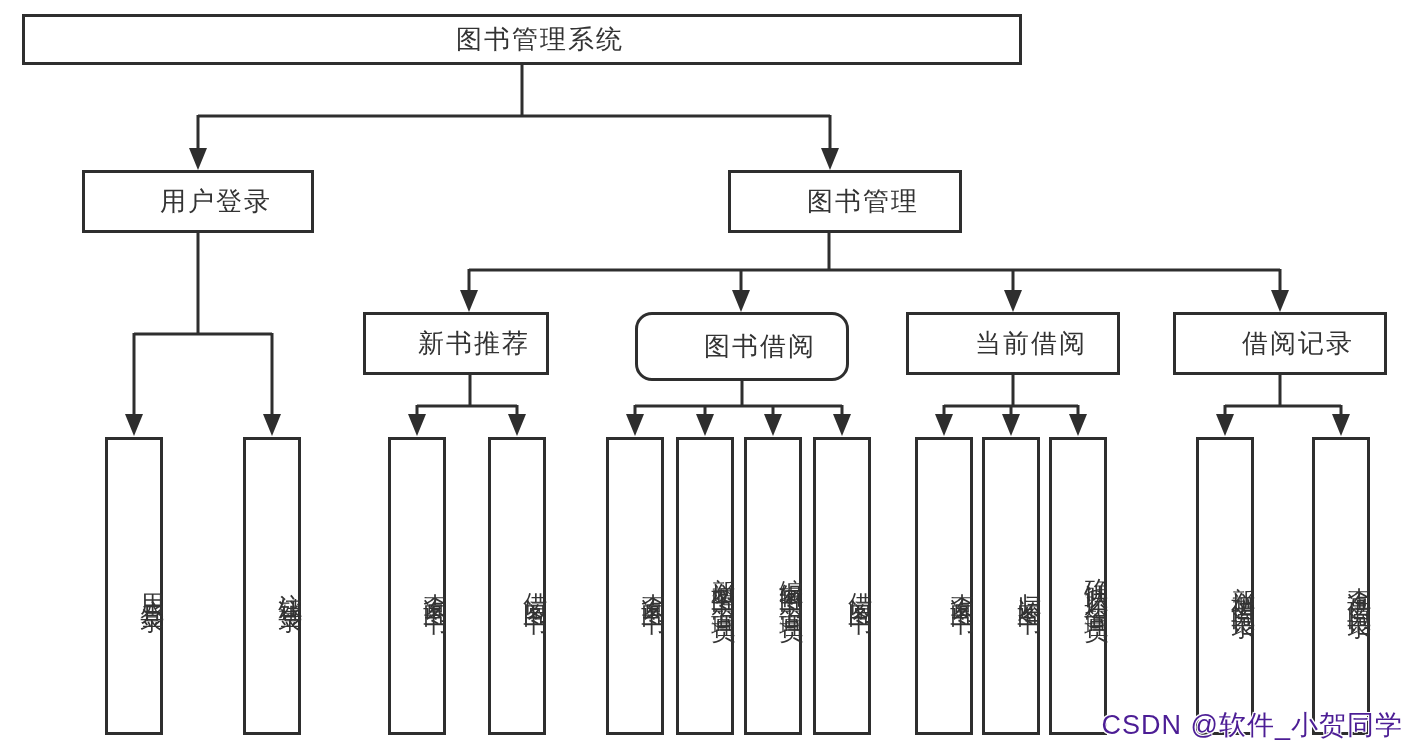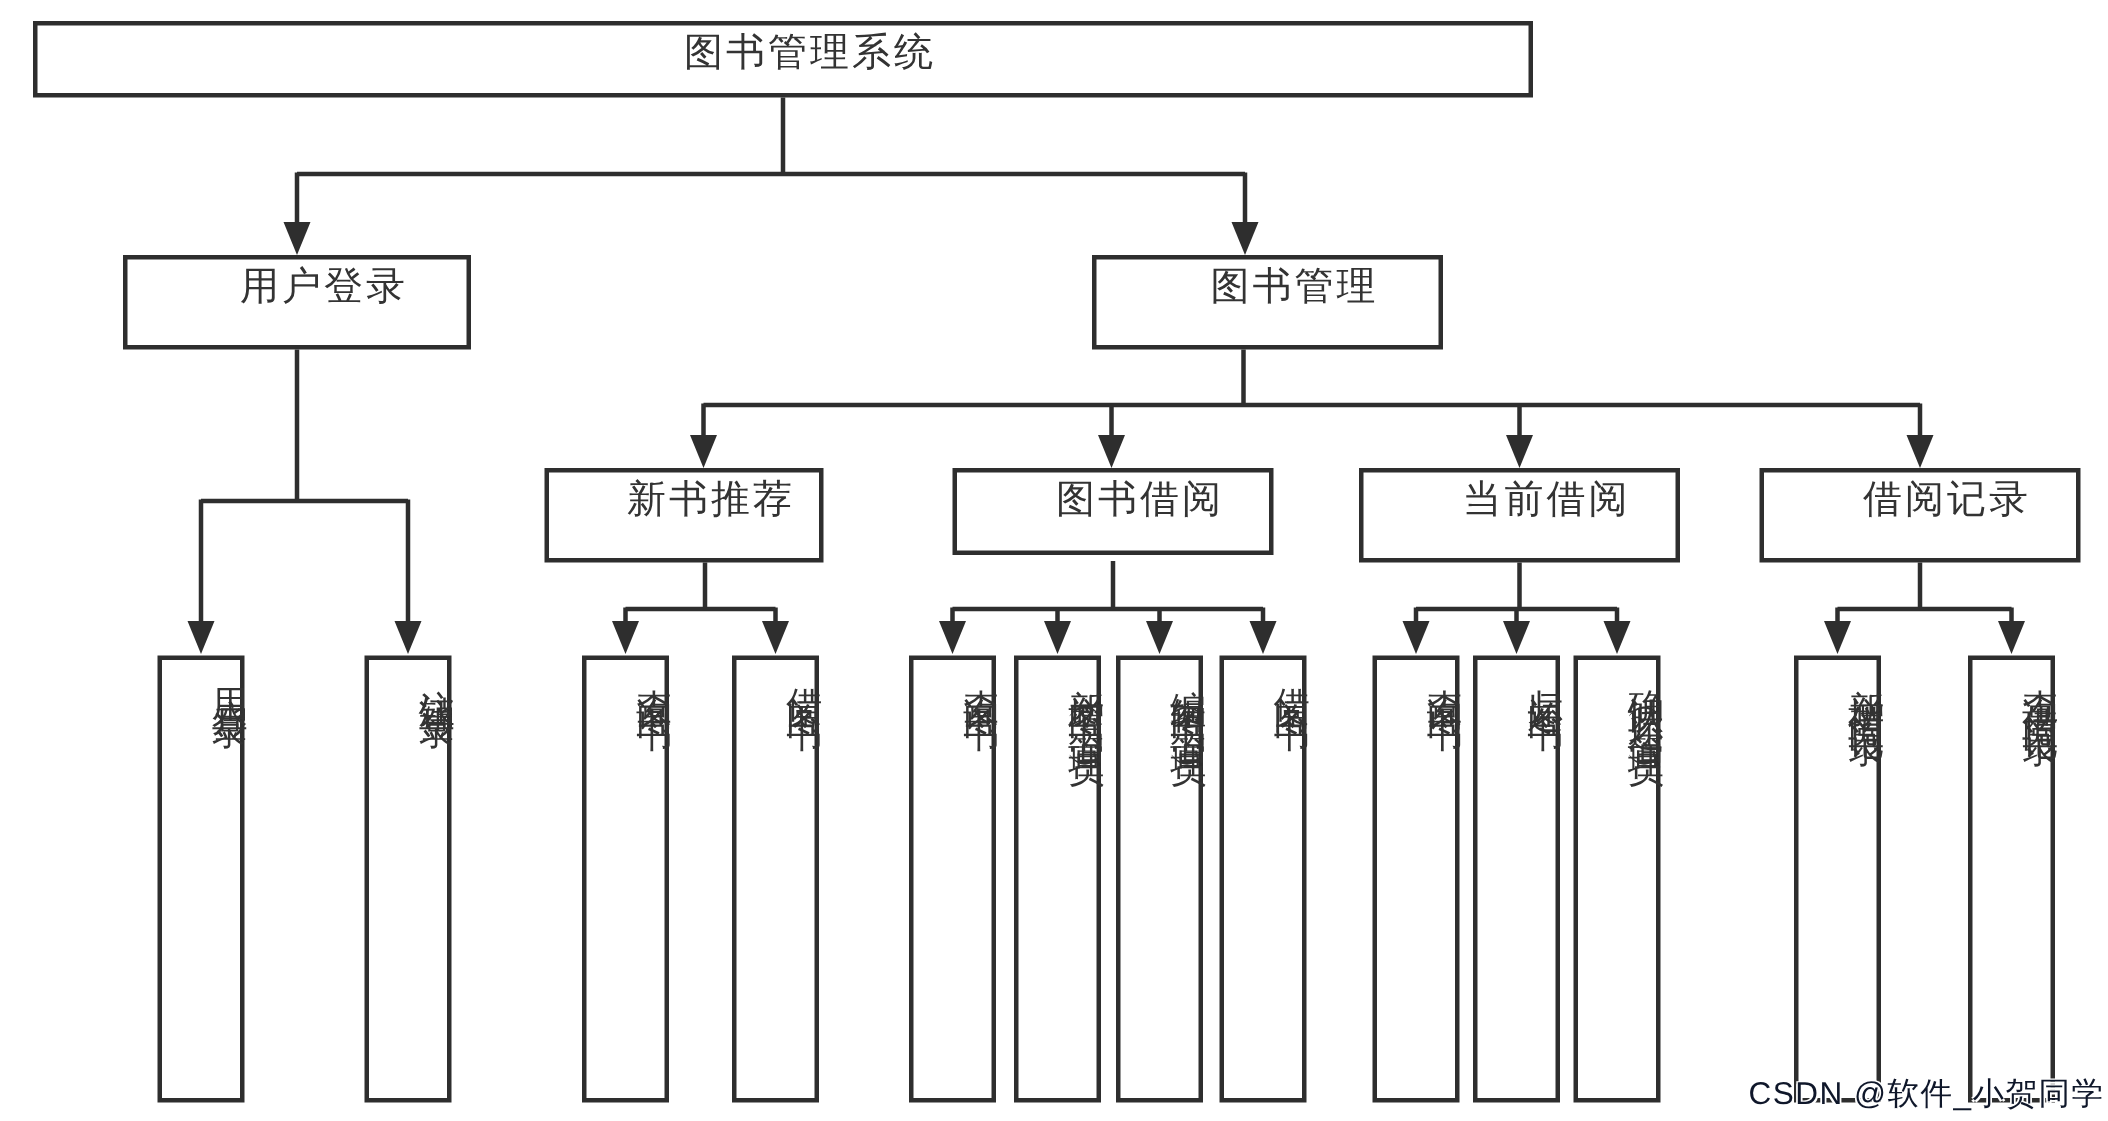--- a/index.html
+++ b/index.html
@@ -16,52 +16,52 @@
     position: absolute;
     left: 0; top: 0;
     width: 1405px; height: 747px;
   }
   .node {
     position: absolute;
     box-sizing: border-box;
     border: 3px solid #2e2e2e;
     background: #ffffff;
     display: flex;
-    align-items: flex-start;
+    align-items: center;
     justify-content: center;
     padding-left: 36px;
   }
   .node.h { font-size: 26px; letter-spacing: 2px; white-space: nowrap; }
   .vtext {
     writing-mode: vertical-rl;
     text-orientation: mixed;
     font-size: 24px;
     letter-spacing: 6px;
     line-height: 1.1;
   }
   
   .n-root  { left: 22px;   top: 14px;  width: 1000px; height: 51px; }
   .n-ul    { left: 82px;   top: 170px; width: 232px;  height: 63px; }
   .n-bm    { left: 728px;  top: 170px; width: 234px;  height: 63px; }
   .n-l3a   { left: 363px;  top: 312px; width: 186px;  height: 63px; }
-  .n-l3b   { left: 635px;  top: 312px; width: 214px;  height: 58px; }
+  .n-l3b   { left: 635px;  top: 312px; width: 214px;  height: 69px; border-radius: 17px; }
   .n-l3c   { left: 906px;  top: 312px; width: 214px;  height: 63px; }
   .n-l3d   { left: 1173px; top: 312px; width: 214px;  height: 63px; }
   .leaf    { top: 437px; width: 58px; height: 298px; }
   .n-a1 { left: 105px; }  .n-a2 { left: 243px; }
   .n-b1 { left: 388px; }  .n-b2 { left: 488px; }
   .n-c1 { left: 606px; }  .n-c2 { left: 676px; }  .n-c3 { left: 744px; }  .n-c4 { left: 813px; }
   .n-d1 { left: 915px; }  .n-d2 { left: 982px; }  .n-d3 { left: 1049px; }
   .n-e1 { left: 1196px; } .n-e2 { left: 1312px; }
   .watermark {
     position: absolute;
     right: 2px;
     bottom: 4px;
-    font-size: 21px;
-    color: #0f172a;
+    font-size: 27px;
+    color: #4c1d95;
     letter-spacing: 1px;
     z-index: 6;
     text-shadow: 1px 1px 0 #ffffff, -1px -1px 0 #ffffff, 1px -1px 0 #ffffff, -1px 1px 0 #ffffff;
     white-space: nowrap;
   }
 </style>
 </head>
 <body>
 
 <div class="canvas">

